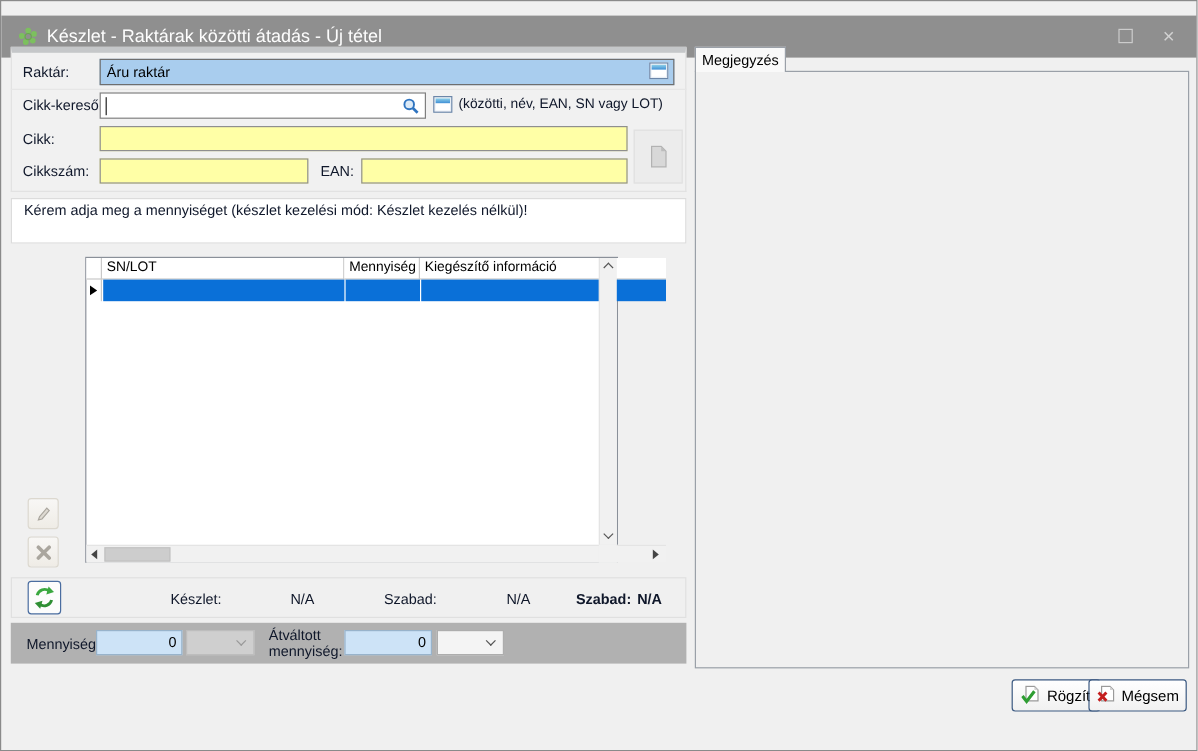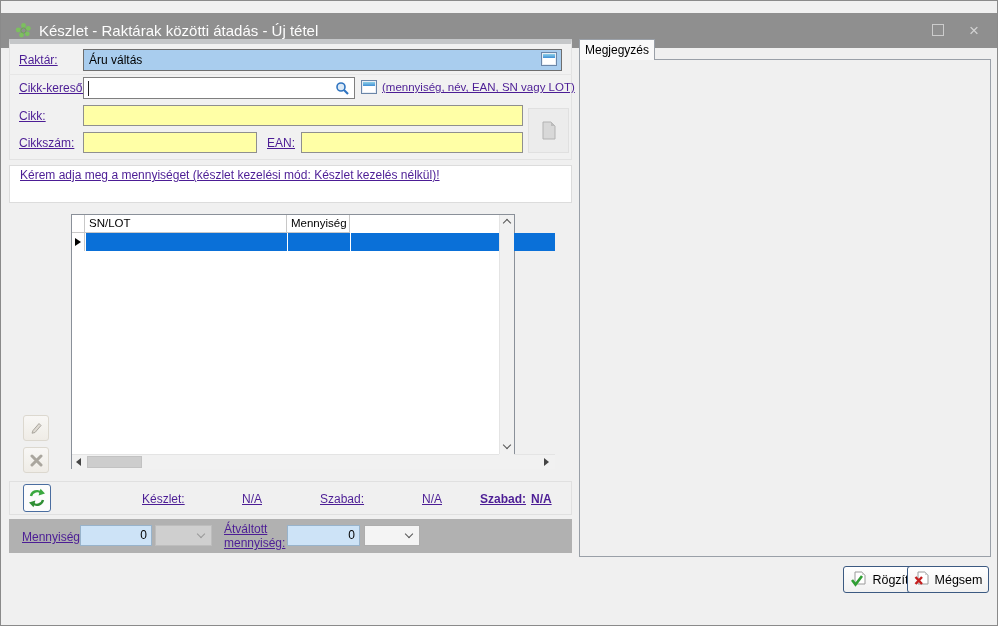--- a/index.html
+++ b/index.html
@@ -8,21 +8,21 @@
   .abs{position:absolute;}
 
   
   .titlebar{left:0;top:12px;width:998px;height:35px;background:#8f8f8f;}
   .title-text{left:38px;top:9px;color:#fdfdfd;font-size:15px;white-space:nowrap;}
   .tb-btn{top:8px;width:30px;height:20px;color:#d6d6d6;text-align:center;cursor:default;}
   .max-glyph{position:absolute;left:8px;top:3px;width:12px;height:12px;border:1px solid #cccccc;}
   .close-glyph{font-size:17px;line-height:19px;color:#d2d2d2;}
 
   
-  .lbl{font-size:12px;color:#4c1d95;white-space:nowrap;text-decoration:underline;}
+  .lbl{font-size:12px;color:#0f172a;white-space:nowrap;}
   .panel{background:#f1f1f1;border:1px solid #e2e2e2;}
   .field{border:1px solid #7f7f7f;background:#fff;font-size:12px;}
   .yellow{background:#ffffa6;border:1px solid #8f8f8f;}
   .bluefill{background:#a9cdee;border:1px solid #6e6e6e;}
 
   
   .win-ico{width:16px;height:14px;background:#fff;border:1px solid #6b86a8;box-shadow:0 0 0 1px #e8eef5 inset;}
   .win-ico::before{content:"";position:absolute;left:1px;right:1px;top:1px;height:4px;background:linear-gradient(#8fd0e8,#3f8fd6);}
   .win-ico{position:absolute;}
 
@@ -96,37 +96,37 @@
     <div class="abs title-text">Készlet - Raktárak közötti átadás - Új tétel</div>
     <div class="abs tb-btn" style="left:923px;">
         <span class="max-glyph"></span>
       </div>
     <div class="abs tb-btn" style="left:958px;"><span class="close-glyph">×</span></div>
   </div>
 
   <div class="abs panel" style="left:8px;top:38px;width:563px;height:121px;border-top:5px solid #c5c7c9;"></div>
 
   <div class="abs lbl" style="left:18px;top:52px;">Raktár:</div>
-  <div class="abs field bluefill" style="left:82px;top:48px;width:479px;height:22px;line-height:20px;padding-left:5px;">Áru váltás</div>
+  <div class="abs field bluefill" style="left:82px;top:48px;width:479px;height:22px;line-height:20px;padding-left:5px;">Áru raktár</div>
   <div class="win-ico" style="left:540px;top:51px;"></div>
 
   <div class="abs" style="left:8px;top:73px;width:563px;height:1px;background:#e6e6e6;"></div>
 
   <div class="abs lbl" style="left:18px;top:80px;">Cikk-kereső:</div>
   <div class="abs field" style="left:82px;top:76px;width:272px;height:22px;">
     <div style="position:absolute;left:4px;top:3px;width:1px;height:15px;background:#222;"></div>
     <div style="position:absolute;right:4px;top:3px;">
       <svg width="15" height="15" viewBox="0 0 15 15">
           <circle cx="6" cy="6" r="4" fill="#dceaf7" stroke="#2f74c0" stroke-width="1.6"></circle>
           <line x1="9" y1="9" x2="13" y2="13" stroke="#2f74c0" stroke-width="2.2"></line>
         </svg>
     </div>
   </div>
   <div class="win-ico" style="left:360px;top:79px;"></div>
-  <div class="abs lbl" style="left:381px;top:80px;font-size:11.5px;">(mennyiség, név, EAN, SN vagy LOT)</div>
+  <div class="abs lbl" style="left:381px;top:80px;font-size:11.5px;">(közötti, név, EAN, SN vagy LOT)</div>
 
   <div class="abs lbl" style="left:18px;top:108px;">Cikk:</div>
   <div class="abs field yellow" style="left:82px;top:104px;width:440px;height:21px;line-height:19px;padding-left:5px;"></div>
 
   <div class="abs lbl" style="left:18px;top:135px;">Cikkszám:</div>
   <div class="abs field yellow" style="left:82px;top:131px;width:174px;height:21px;line-height:19px;padding-left:5px;"></div>
   <div class="abs lbl" style="left:266px;top:135px;">EAN:</div>
   <div class="abs field yellow" style="left:300px;top:131px;width:222px;height:21px;line-height:19px;padding-left:5px;"></div>
 
   <div class="abs" style="left:527px;top:107px;width:41px;height:45px;background:#ececec;border:1px solid #e0e0e0;display:flex;align-items:center;justify-content:center;">
@@ -139,20 +139,21 @@
   </div>
 
   <div class="abs" style="left:8px;top:164px;width:563px;height:38px;background:#fff;border:1px solid #dcdcdc;">
     <div class="lbl" style="position:absolute;left:10px;top:2px;">Kérem adja meg a mennyiséget (készlet kezelési mód: Készlet kezelés nélkül)!</div>
   </div>
 
   <div class="abs grid">
     <div class="gridhead" style="left:0;width:13px;padding-left:0;"></div>
     <div class="gridhead" style="left:13px;width:202px;">SN/LOT</div>
     <div class="gridhead" style="left:215px;width:63px;">Mennyiség</div>
+    <div class="gridhead" style="left:278px;width:205px;border-right:none;">Kiegészítő információ</div>
 
     <div style="position:absolute;left:0;top:18px;width:13px;height:18px;border-right:1px solid #c8c8c8;">
       <span class="rowptr" style="position:absolute;left:3px;top:5px;"></span>
     </div>
     <div class="selcell" style="left:14px;width:201px;"></div>
     <div class="selcell" style="left:216px;width:62px;"></div>
     <div class="selcell" style="left:279px;width:204px;"></div>
 
     <div class="vscroll">
       <span class="chev" style="left:4px;top:5px;transform:rotate(-135deg);"></span>

